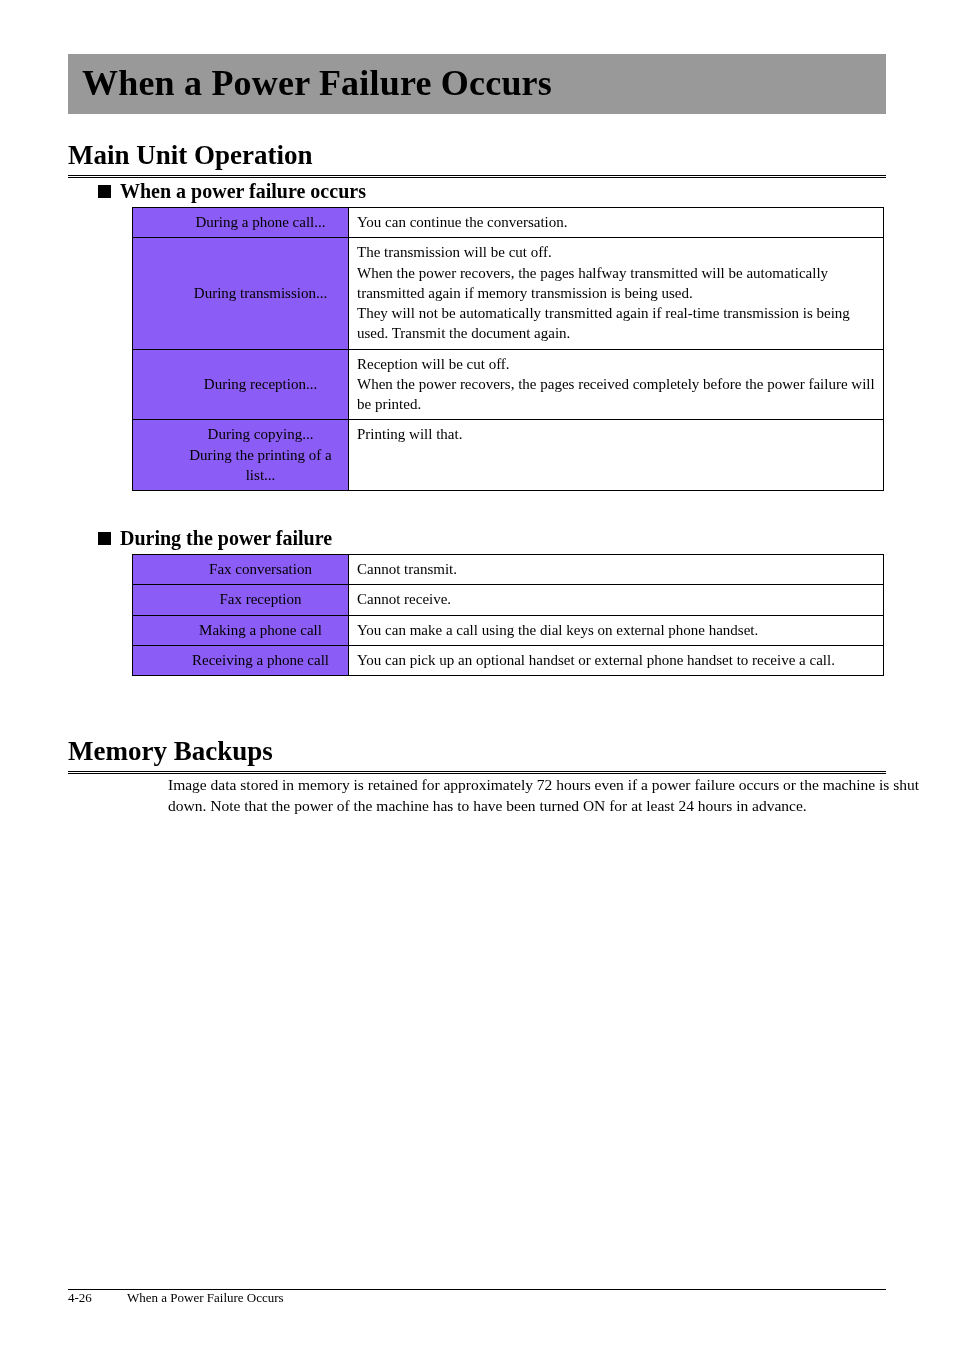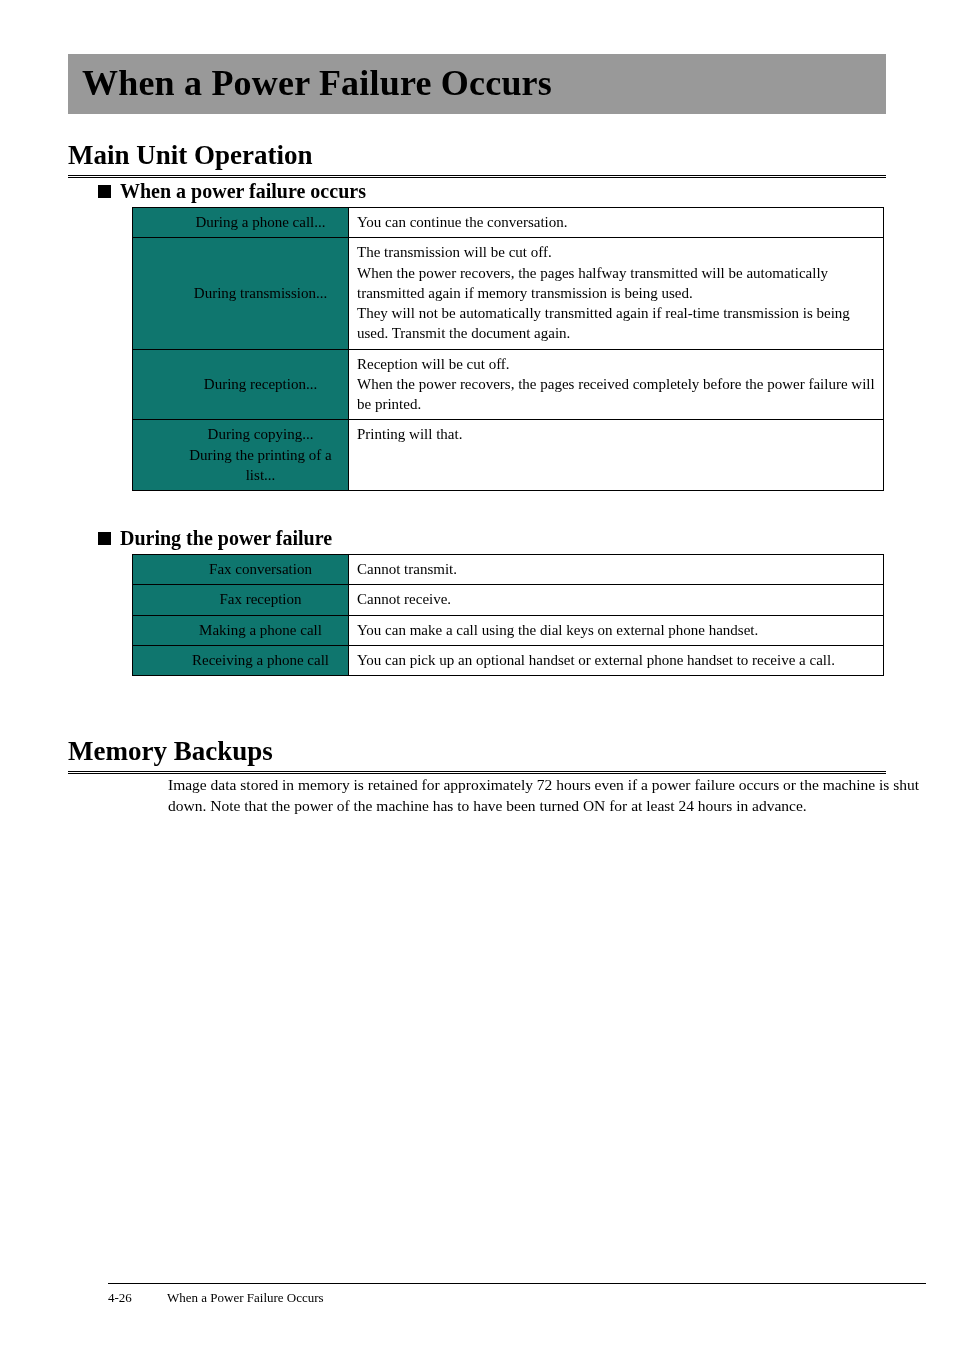--- a/index.html
+++ b/index.html
@@ -55,42 +55,41 @@
     margin-bottom: 36px;
     font-size: 15px;
   }
   table.info td {
     border: 1px solid #000;
     padding: 4px 8px 5px 8px;
     vertical-align: top;
     line-height: 1.35;
   }
   table.info td.left {
-    background: #0f766e;
+    background: #8b5cf6;
     text-align: center;
     vertical-align: middle;
     width: 216px;
     padding-left: 48px;
   }
   .body-para {
     margin-left: 100px;
     font-size: 15.5px;
     line-height: 1.38;
     margin-bottom: 20px;
     width: 752px;
   }
   .footer {
     position: absolute;
     bottom: 42px;
     left: 68px;
     font-size: 13px;
     border-top: 1px solid #000;
     width: 818px;
-    padding-top: 6px;
-    margin-left: 40px;
+    padding-top: 0;
   }
   .footer .pg {
     display: inline-block;
     width: 56px;
   }
 </style>
 </head>
 <body>
 
 <div class="title-bar">

